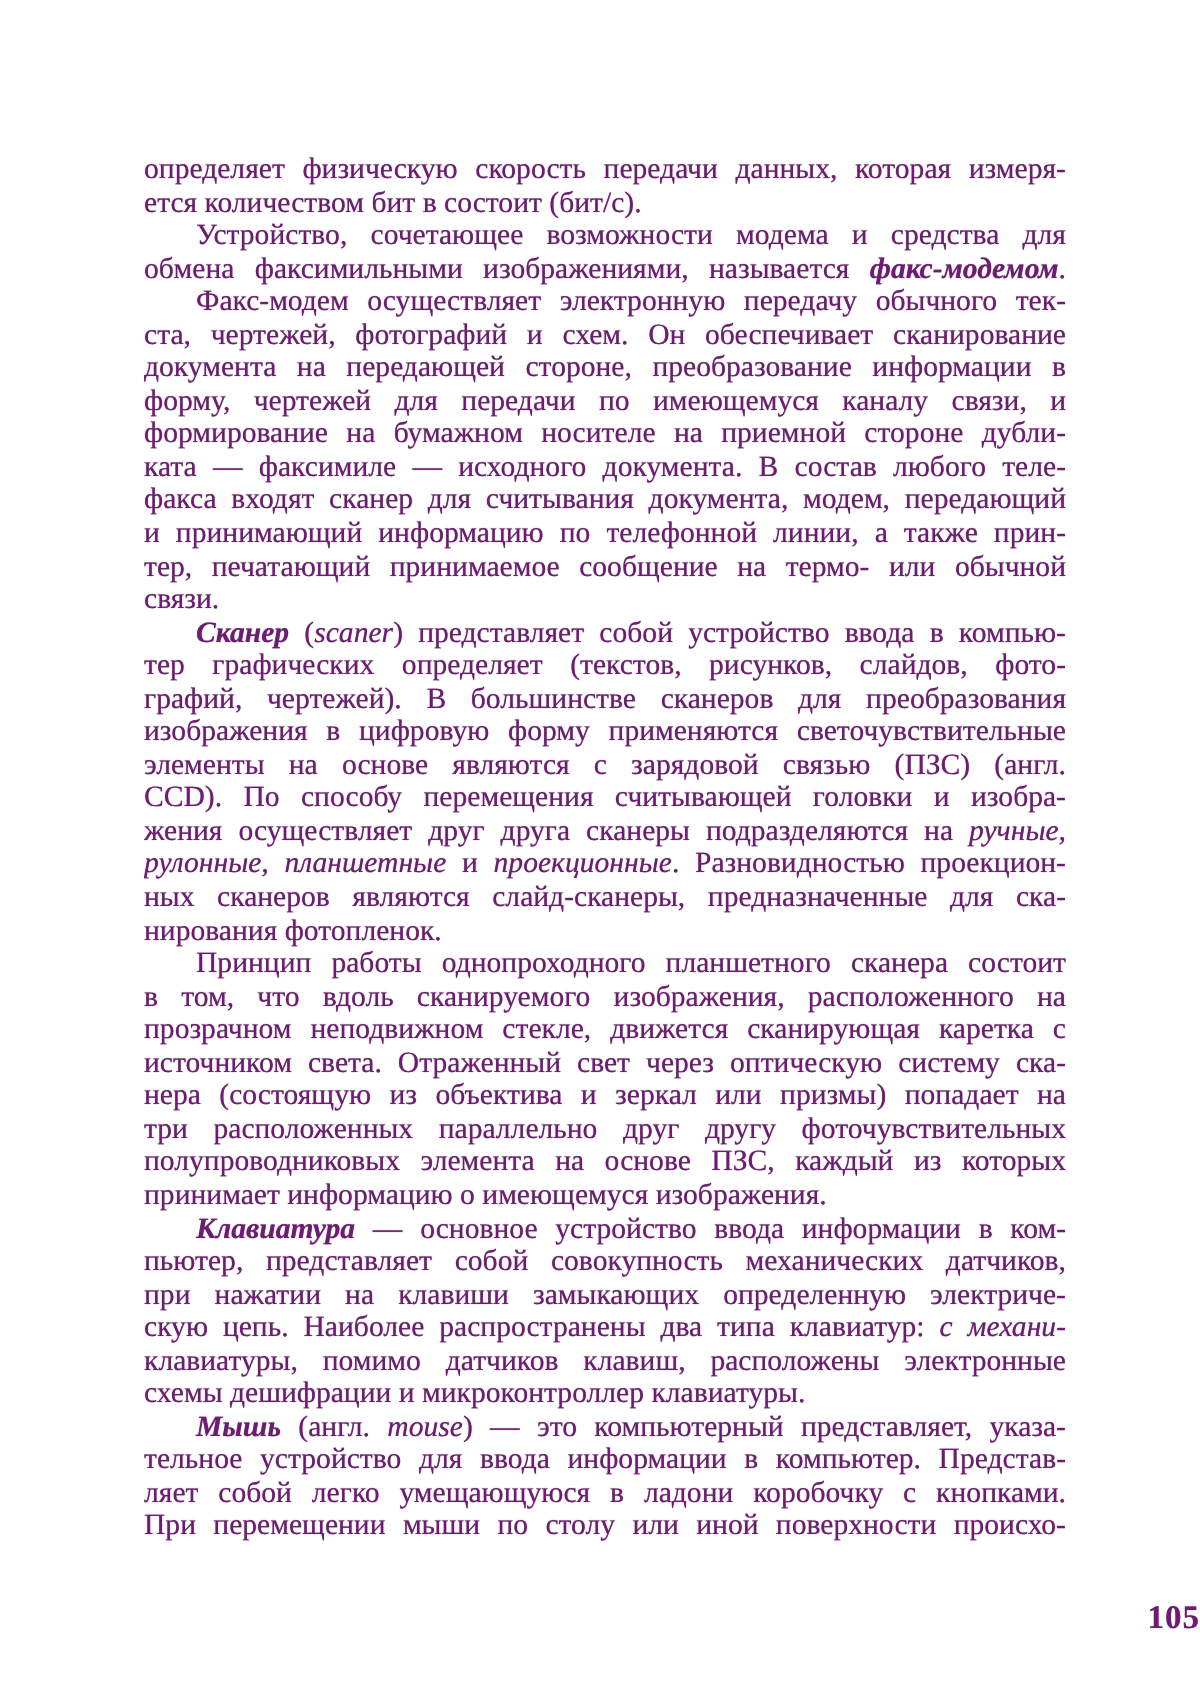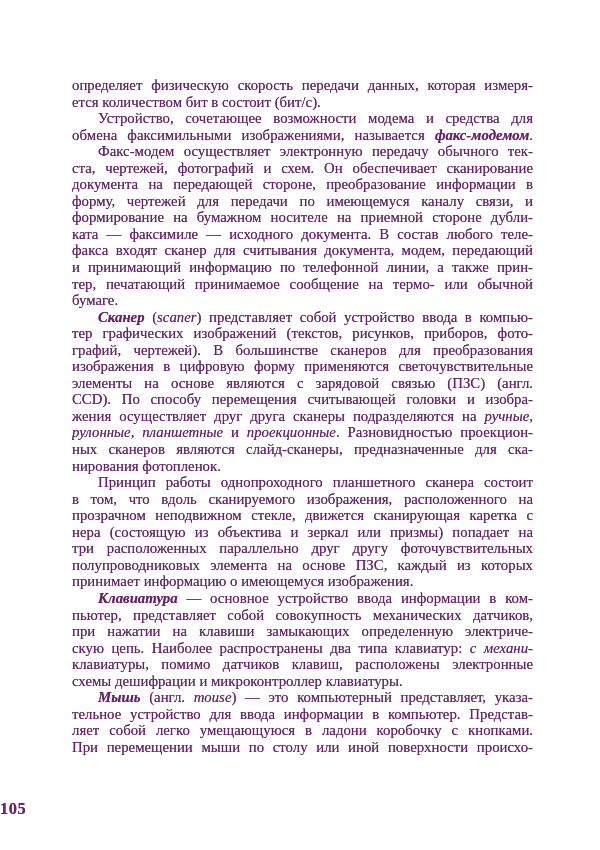--- a/index.html
+++ b/index.html
@@ -37,21 +37,21 @@
   .line.just { text-align-last: justify; }
   .line.ind  { text-indent: 26px; }
   .n  { font-style: normal; font-weight: normal; }
   .i  { font-style: italic; }
   .bi { font-style: italic; font-weight: bold; }
   .page-number {
     position: absolute;
     top: 799px;
     left: 0;
     width: 600px;
-    text-align: left;
+    text-align: right;
     font-size: 16.5px;
     font-weight: bold;
     letter-spacing: 0.5px;
     text-shadow: 0 0 0.5px rgba(20,20,20,0.65);
   }
 </style>
 </head>
 <body>
 
 <div class="page">
@@ -67,38 +67,39 @@
       <div class="para">
         <div class="line just ind"><span class="n">Факс-модем осуществляет электронную передачу обычного тек-</span></div>
         <div class="line just"><span class="n">ста, чертежей, фотографий и схем. Он обеспечивает сканирование</span></div>
         <div class="line just"><span class="n">документа на передающей стороне, преобразование информации в</span></div>
         <div class="line just"><span class="n">форму, чертежей для передачи по имеющемуся каналу связи, и</span></div>
         <div class="line just"><span class="n">формирование на бумажном носителе на приемной стороне дубли-</span></div>
         <div class="line just"><span class="n">ката — факсимиле — исходного документа. В состав любого теле-</span></div>
         <div class="line just"><span class="n">факса входят сканер для считывания документа, модем, передающий</span></div>
         <div class="line just"><span class="n">и принимающий информацию по телефонной линии, а также прин-</span></div>
         <div class="line just"><span class="n">тер, печатающий принимаемое сообщение на термо- или обычной</span></div>
-        <div class="line"><span class="n">бумаге.</span></div>
+        <div class="line"><span class="n">связи.</span></div>
       </div>
       <div class="para">
         <div class="line just ind"><span class="bi">Сканер</span><span class="n"> (</span><span class="i">scaner</span><span class="n">) представляет собой устройство ввода в компью-</span></div>
-        <div class="line just"><span class="n">тер графических изображений (текстов, рисунков, приборов, фото-</span></div>
+        <div class="line just"><span class="n">тер графических определяет (текстов, рисунков, слайдов, фото-</span></div>
         <div class="line just"><span class="n">графий, чертежей). В большинстве сканеров для преобразования</span></div>
         <div class="line just"><span class="n">изображения в цифровую форму применяются светочувствительные</span></div>
         <div class="line just"><span class="n">элементы на основе являются с зарядовой связью (ПЗС) (англ.</span></div>
         <div class="line just"><span class="n">CCD). По способу перемещения считывающей головки и изобра-</span></div>
         <div class="line just"><span class="n">жения осуществляет друг друга сканеры подразделяются на </span><span class="i">ручные,</span></div>
         <div class="line just"><span class="i">рулонные, планшетные</span><span class="n"> и </span><span class="i">проекционные</span><span class="n">. Разновидностью проекцион-</span></div>
         <div class="line just"><span class="n">ных сканеров являются слайд-сканеры, предназначенные для ска-</span></div>
         <div class="line"><span class="n">нирования фотопленок.</span></div>
       </div>
       <div class="para">
         <div class="line just ind"><span class="n">Принцип работы однопроходного планшетного сканера состоит</span></div>
         <div class="line just"><span class="n">в том, что вдоль сканируемого изображения, расположенного на</span></div>
         <div class="line just"><span class="n">прозрачном неподвижном стекле, движется сканирующая каретка с</span></div>
+        <div class="line just"><span class="n">источником света. Отраженный свет через оптическую систему ска-</span></div>
         <div class="line just"><span class="n">нера (состоящую из объектива и зеркал или призмы) попадает на</span></div>
         <div class="line just"><span class="n">три расположенных параллельно друг другу фоточувствительных</span></div>
         <div class="line just"><span class="n">полупроводниковых элемента на основе ПЗС, каждый из которых</span></div>
         <div class="line"><span class="n">принимает информацию о имеющемуся изображения.</span></div>
       </div>
       <div class="para">
         <div class="line just ind"><span class="bi">Клавиатура</span><span class="n"> —  основное устройство ввода информации в ком-</span></div>
         <div class="line just"><span class="n">пьютер, представляет собой совокупность механических датчиков,</span></div>
         <div class="line just"><span class="n">при нажатии на клавиши замыкающих определенную электриче-</span></div>
         <div class="line just"><span class="n">скую цепь. Наиболее распространены два типа клавиатур: </span><span class="i">с механи-</span></div>

